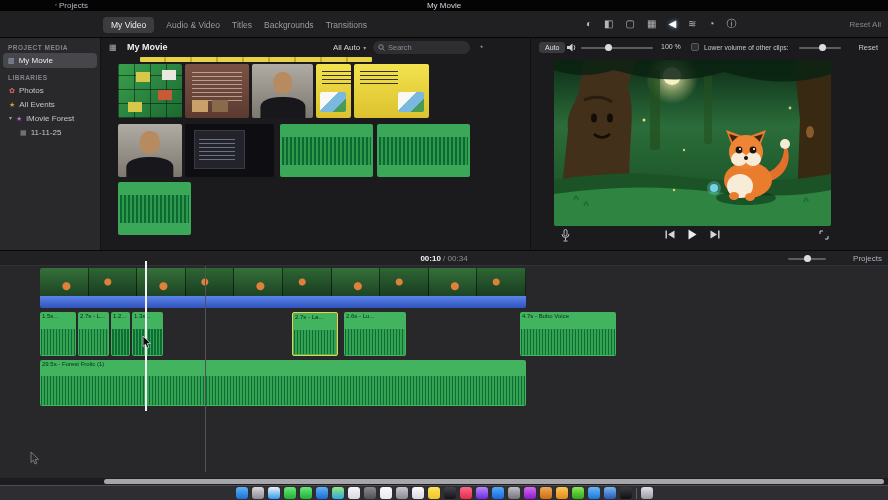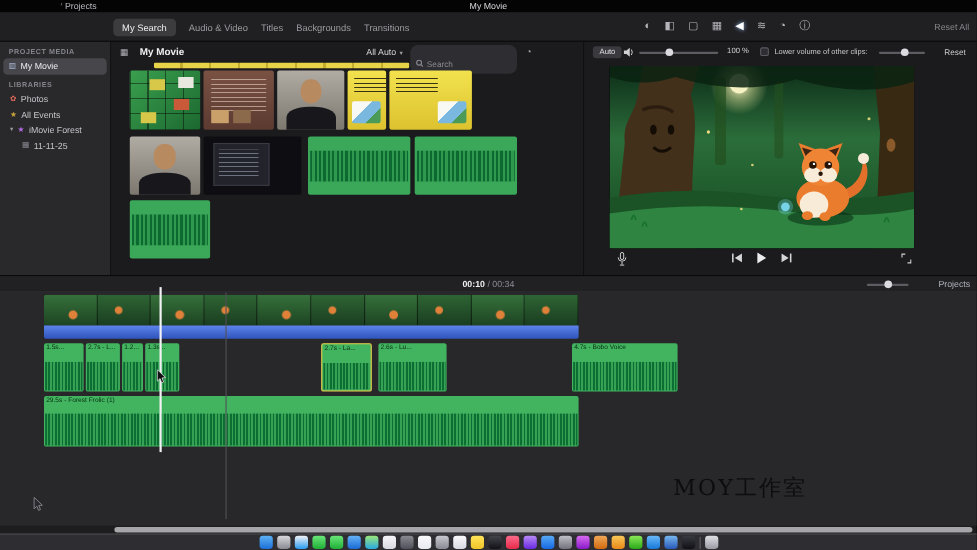--- a/index.html
+++ b/index.html
@@ -28,21 +28,21 @@
   .side-item.indent{padding-left:20px}
   .s-icon{font-size:7px;line-height:1}
   .chev-icon{font-size:6px;color:#9a9aa0;line-height:1}
 
   
   .media{position:absolute;left:101px;top:38px;width:429px;height:212px;background:#1b1b1d}
   .media-grid-icon{position:absolute;left:8px;top:5px;font-size:8px;color:#b0b0b6}
   .media-title{position:absolute;left:26px;top:4px;font-size:9px;font-weight:bold;color:#f0f0f4}
   .all-clips{position:absolute;left:232px;top:5px;font-size:8px;color:#d4d4da;display:flex;gap:3px;align-items:center}
   .all-clips .chev{font-size:6px;color:#9a9aa0}
-  .search-box{position:absolute;left:272px;top:3px;width:97px;height:13px;background:#2e2e32;border-radius:7px;display:flex;align-items:flex-start;padding:13px 5px;gap:3px}
+  .search-box{position:absolute;left:272px;top:3px;width:97px;height:13px;background:#2e2e32;border-radius:7px;display:flex;align-items:center;padding:0 5px;gap:3px}
   .search-box input{background:transparent;border:none;outline:none;color:#d0d0d6;font-size:7.5px;width:75px;font-family:inherit}
   .search-box input::placeholder{color:#8a8a92}
   .clock-btn{position:absolute;left:377px;top:4px;font-size:9px;color:#9a9aa2}
   .media-grid{position:absolute;inset:0}
   .thumb{position:absolute;border-radius:2px;overflow:hidden}
   .thumb.strip{background:repeating-linear-gradient(90deg,#e6d348 0 24px,#c4ac2e 24px 26px);border-radius:1px}
   .thumb.collage{background:linear-gradient(135deg,#3aa04e,#1c6830)}
   .thumb.collage::before{content:"";position:absolute;inset:0;background:repeating-linear-gradient(0deg,rgba(0,0,0,.45) 0 1px,transparent 1px 14px),repeating-linear-gradient(90deg,rgba(0,0,0,.45) 0 1px,transparent 1px 16px)}
   .thumb.collage::after{content:"";position:absolute;left:18px;top:8px;width:14px;height:10px;background:#d8c84a;box-shadow:22px 18px 0 #c85a3a,-8px 30px 0 #d8c84a,26px -2px 0 #e8e8e0}
   .thumb.document{background:linear-gradient(180deg,#7a5244,#5c3a30)}
@@ -118,21 +118,21 @@
   <div class="titlebar">
     <div class="back-btn">
       <span class="chev-icon">‹</span>
       <span>Projects</span>
     </div>
     <div class="tb-title">My Movie</div>
   </div>
 
   <div class="tabbar">
     <div class="tabs">
-      <div class="tab active">My Search</div>
+      <div class="tab active">My Video</div>
       <div class="tab">Audio &amp; Video</div>
       <div class="tab">Titles</div>
       <div class="tab">Backgrounds</div>
       <div class="tab">Transitions</div>
     </div>
     <div class="insp-icons">
         <span class="tool">◐</span>
         <span class="tool">◧</span>
         <span class="tool">▢</span>
         <span class="tool">▦</span>
@@ -352,21 +352,20 @@
           <div class="aclip-label">4.7s - Bobo Voice</div>
           <div class="wave"></div>
         </div>
       </div>
     <div class="music-clip">
       <div class="aclip-label">29.5s - Forest Frolic (1)</div>
       <div class="wave"></div>
     </div>
     <div class="playhead"></div>
     <div class="skimmer"></div>
-    <div class="watermark">MOY工作室</div>
     <svg class="cursor cursor1" width="9" height="13" viewBox="0 0 9 13">
         <path d="M1,0 L1,10.5 L3.5,8.2 L5,12 L6.8,11.2 L5.3,7.6 L8.5,7.3 Z" fill="#101012" stroke="#e8e8ea" stroke-width="0.7"></path>
       </svg>
     <svg class="cursor cursor2" width="9" height="13" viewBox="0 0 9 13">
         <path d="M1,0 L1,10.5 L3.5,8.2 L5,12 L6.8,11.2 L5.3,7.6 L8.5,7.3 Z" fill="#2a2a2e" stroke="#9a9aa0" stroke-width="0.7"></path>
       </svg>
   </div>
 
   <div class="hscroll"></div>
   <div class="dock">

